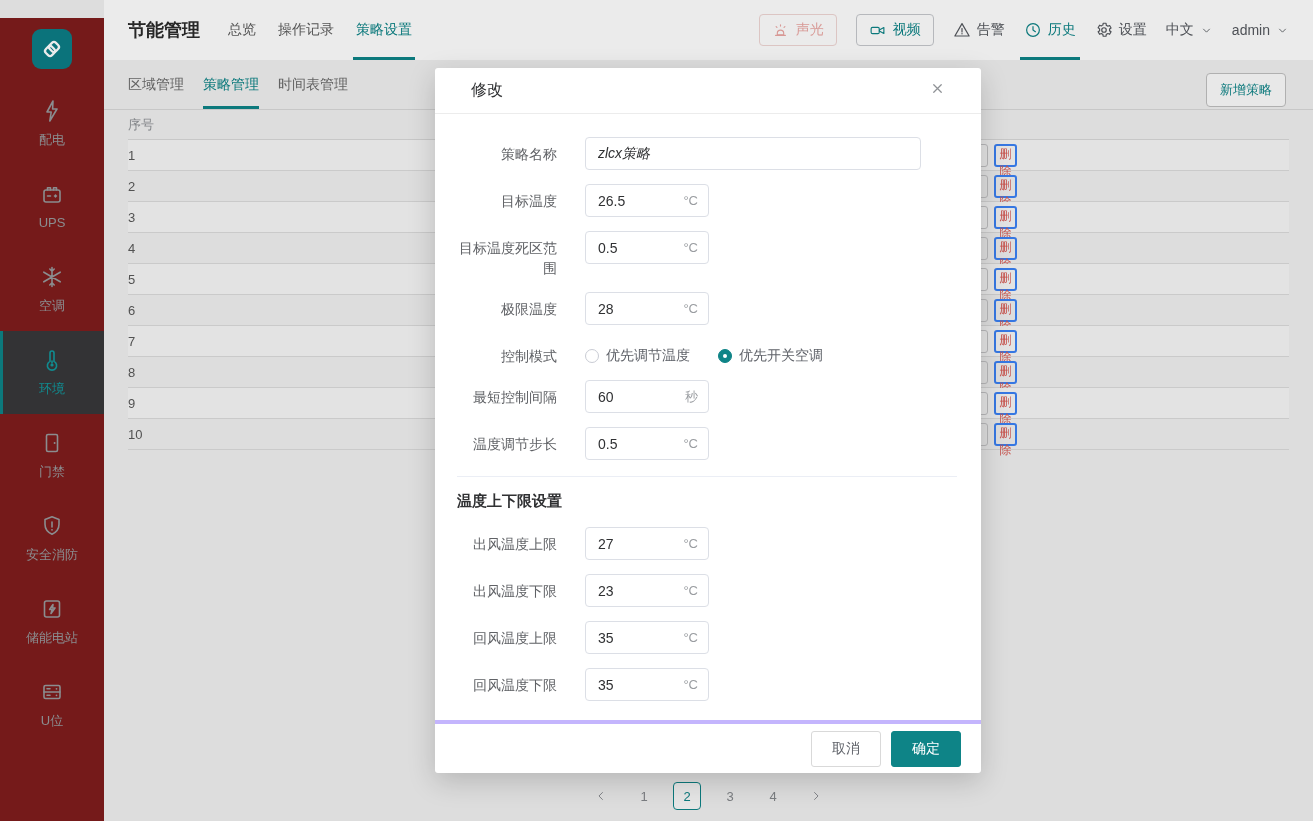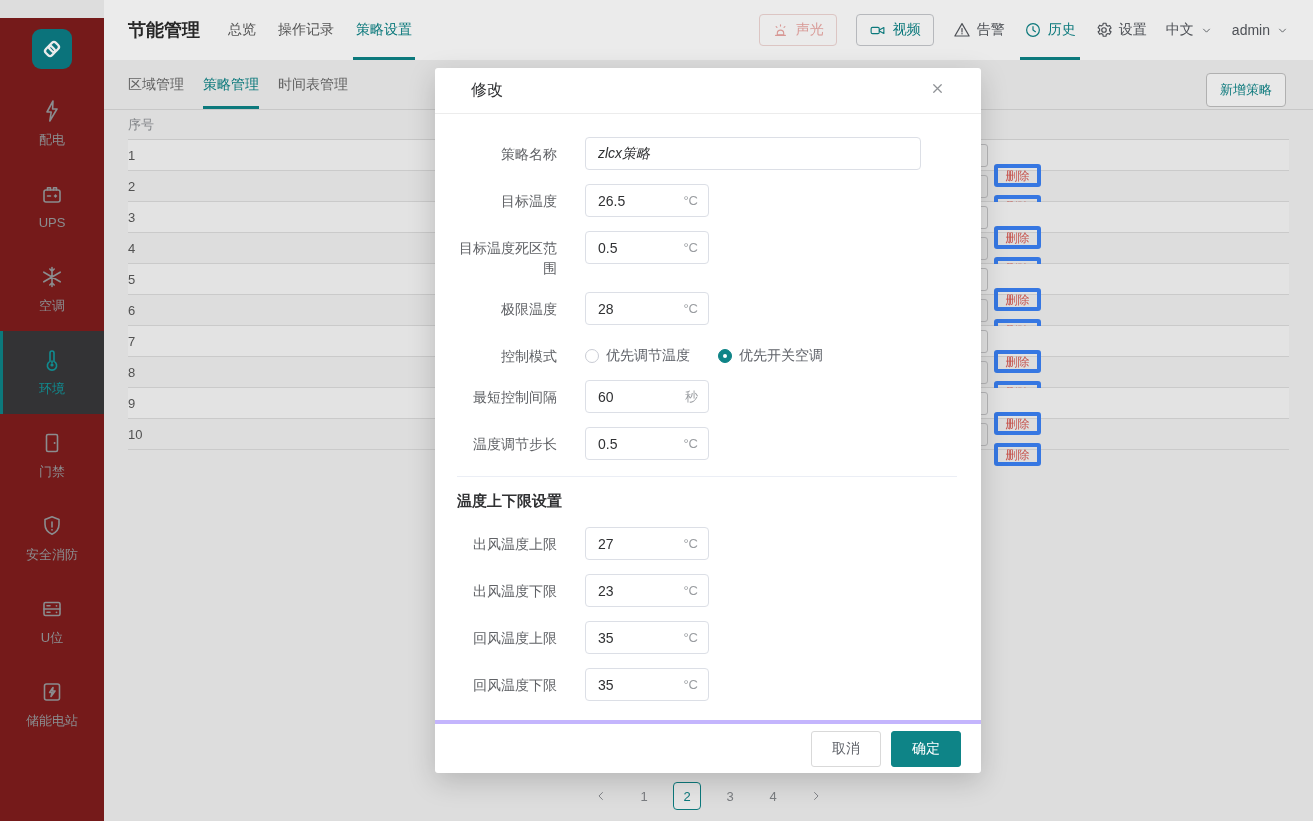--- a/index.html
+++ b/index.html
@@ -55,21 +55,21 @@
   .add-btn { position:absolute; top:13px; right:27px; padding:7px 13px; font-size:13px; color:#0e8487;
              background:#fcfcfc; border:1px solid #bfbfbf; border-radius:4px; }
 
   .table { margin:0 24px; }
   .t-head { height:30px; display:flex; align-items:center; font-size:13px; color:#8f9296;
             border-bottom:1px solid #d8d8d8; }
   .t-row { height:31px; display:flex; align-items:center; font-size:13px; color:#595959;
            border-bottom:1px solid #dcdcdc; position:relative; }
   .t-row:nth-child(odd) { background:#f7f7f7; }
   .row-btn { position:absolute; top:4px; height:23px; border-radius:3px; font-size:12px; background:transparent; }
-  .row-btn.delete { left:866px; width:47px; color:#d75750; border:4px solid #3b82f6;margin-top:20px; }
+  .row-btn.delete { left:866px; width:23px; color:#d75750; border:2px solid #3b82f6; }
   .row-btn.clipped { left:816px; width:44px; color:transparent; border:1px solid #c6c6c8; }
 
   .pagination { position:absolute; left:0; right:0; bottom:11px; display:flex; align-items:center;
                 justify-content:center; gap:15px; }
   .pg-btn { min-width:28px; height:28px; display:flex; align-items:center; justify-content:center;
             font-size:13px; color:#85888c; background:transparent; border:none; border-radius:4px; }
   .pg-btn .icon svg { width:14px; height:14px; }
   .pg-btn.active { border:1px solid #0e8487; color:#0e8487; background:#fafafa; }
 
   
@@ -167,36 +167,36 @@
             <path d="M12 2.8 19 5.4v4.8c0 4.6-2.9 8.1-7 10-4.1-1.9-7-5.4-7-10V5.4l7-2.6z"></path>
             <path d="M12 8v5"></path>
             <circle cx="12" cy="15.8" r=".9" fill="currentColor" stroke="none"></circle>
           </svg>
         </span>
         <span class="sb-label">安全消防</span>
       </div>
       <div class="sb-item">
         <span class="icon">
           <svg viewBox="0 0 24 24" fill="none" stroke="currentColor" stroke-width="1.6" stroke-linecap="round" stroke-linejoin="round">
+            <rect x="4.5" y="4" width="15" height="16" rx="2"></rect>
+            <path d="M13 7.5l-3.4 5h2.6L11 16.5l4-5.5h-2.6l.6-3.5z"></path>
+          </svg>
+        </span>
+        <span class="sb-label">储能电站</span>
+      </div>
+      <div class="sb-item">
+        <span class="icon">
+          <svg viewBox="0 0 24 24" fill="none" stroke="currentColor" stroke-width="1.6" stroke-linecap="round" stroke-linejoin="round">
             <rect x="4" y="5.5" width="16" height="13" rx="1.5"></rect>
             <path d="M4 12h16M7 8.8h3M7 15.3h3"></path>
             <circle cx="16.5" cy="8.8" r=".9" fill="currentColor" stroke="none"></circle>
             <circle cx="16.5" cy="15.3" r=".9" fill="currentColor" stroke="none"></circle>
           </svg>
         </span>
         <span class="sb-label">U位</span>
-      </div>
-      <div class="sb-item">
-        <span class="icon">
-          <svg viewBox="0 0 24 24" fill="none" stroke="currentColor" stroke-width="1.6" stroke-linecap="round" stroke-linejoin="round">
-            <rect x="4.5" y="4" width="15" height="16" rx="2"></rect>
-            <path d="M13 7.5l-3.4 5h2.6L11 16.5l4-5.5h-2.6l.6-3.5z"></path>
-          </svg>
-        </span>
-        <span class="sb-label">储能电站</span>
       </div>
     </nav>
 </aside>
 
 <header class="hdr">
   <div class="hdr-title">节能管理</div>
   <nav id="hdr-tabs">
       <div class="hdr-tab">总览</div>
       <div class="hdr-tab">操作记录</div>
       <div class="hdr-tab active">策略设置</div>

